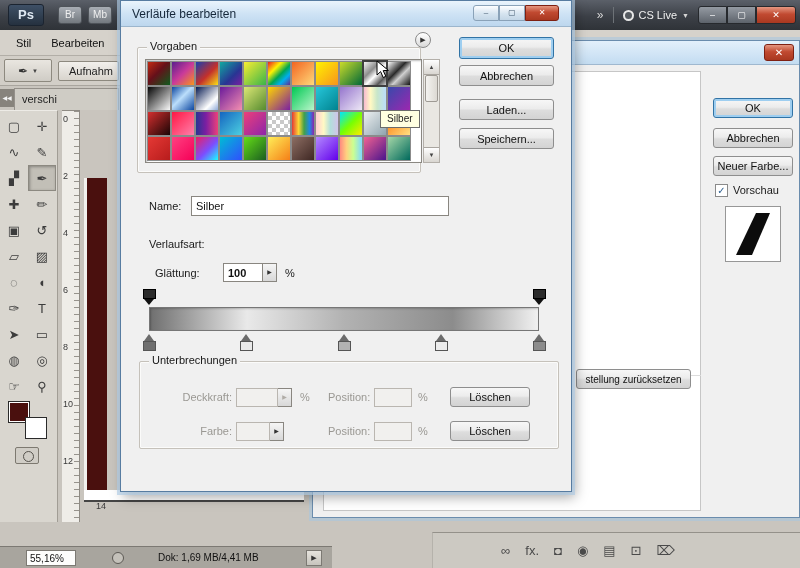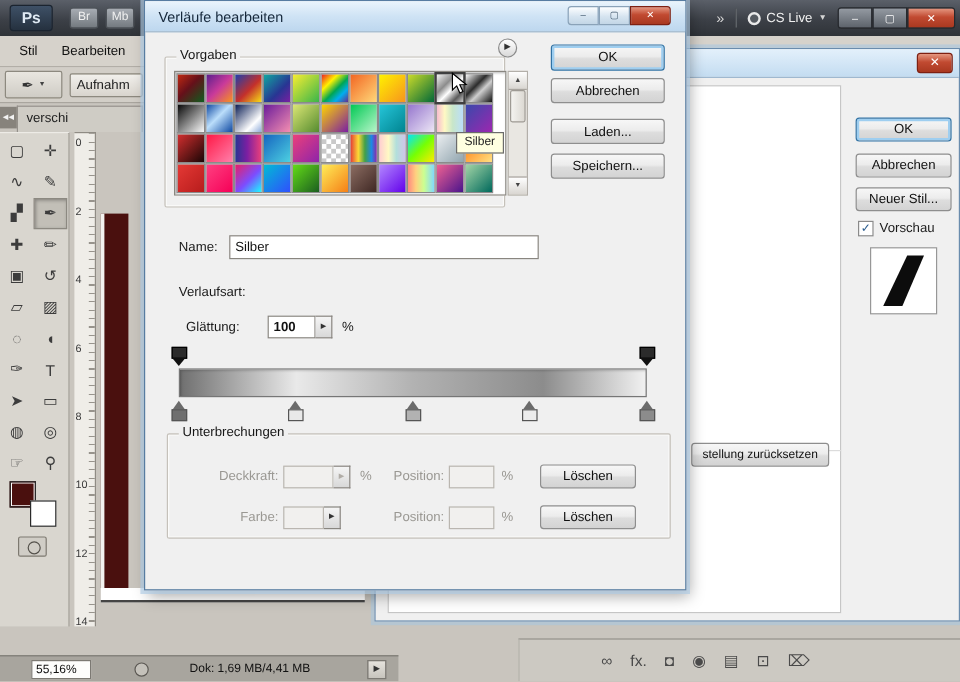--- a/index.html
+++ b/index.html
@@ -20,21 +20,21 @@
 .caret{font-size:7px;color:#d5d5d5}
 .winbtns{display:flex}
 .winbtn{width:29px;height:18px;background:linear-gradient(#949aa2,#5d636b);border:1px solid #26292d;color:#fff;font-size:9px;text-align:center;line-height:16px}
 .winbtn:first-child{border-radius:3px 0 0 3px}
 .winbtn.close{width:40px;background:linear-gradient(#e59781,#c14a31 45%,#a93820);border-radius:0 3px 3px 0}
 .menubar{position:absolute;left:0;top:30px;width:800px;height:26px;background:#d6d2cb;border-bottom:1px solid #b2aea7;display:flex;align-items:center;padding:0 8px;gap:4px}
 .menu-item{padding:4px 8px;color:#111}
 .optionsbar{position:absolute;left:0;top:56px;width:800px;height:30px;background:#d2cec7;border-bottom:1px solid #a9a59e}
 .tool-preset{position:absolute;left:4px;top:3px;width:48px;height:23px;background:linear-gradient(#e9e6e0,#cfccc5);border:1px solid #8d897f;border-radius:2px;display:flex;align-items:center;justify-content:center;gap:4px;font-size:12px;color:#333}
 .tool-preset .caret2{font-size:6px;color:#444}
-.opt-btn{position:absolute;left:58px;top:5px;width:61px;height:20px;background:linear-gradient(#f2f0ec,#d8d4cd);border:1px solid #8d897f;border-radius:2px;font-size:11px;color:#222;text-align:left;padding:3px 5px;white-space:nowrap;overflow:hidden}
+.opt-btn{position:absolute;left:58px;top:5px;width:61px;height:20px;background:linear-gradient(#f2f0ec,#d8d4cd);border:1px solid #8d897f;border-radius:2px;font-size:11px;color:#222;text-align:right;padding:3px 5px;white-space:nowrap;overflow:hidden}
 .doc-tab{position:absolute;left:14px;top:88px;width:105px;height:22px;background:#cfccc5;border:1px solid #94908a;border-bottom:none;color:#222;padding:4px 7px;white-space:nowrap;overflow:hidden}
 .panel-collapse{position:absolute;left:0;top:89px;width:14px;height:18px;background:#87837c;color:#f2f2f2;font-size:6px;text-align:center;line-height:18px}
 
 
 .tools-panel{position:absolute;left:0;top:110px;width:58px;height:412px;background:#d9d6cf;border-right:1px solid #a19d95;border-top:1px solid #edebe6}
 .tool-grid{display:grid;grid-template-columns:28px 28px;padding-top:2px}
 .tool-cell{height:26px;display:flex;align-items:center;justify-content:center;color:#3c3c3c;font-size:13px}
 .tool-cell.selected{background:#c2bfb7;border:1px solid #8c8981;box-shadow:inset 1px 1px 3px rgba(0,0,0,.3)}
 .fg-swatch{position:absolute;left:8px;top:290px;width:22px;height:22px;border:1px solid #2a2a2a;box-shadow:0 0 0 1px #fff inset}
 .bg-swatch{position:absolute;left:25px;top:306px;width:22px;height:22px;border:1px solid #2a2a2a;box-shadow:0 0 0 1px #fff inset;background:#fff}
@@ -234,21 +234,21 @@
   </div>
 
   <div class="ruler" id="ruler">
       <span class="ruler-num" style="top: 3px;">0</span>
       <span class="ruler-num" style="top: 60px;">2</span>
       <span class="ruler-num" style="top: 117px;">4</span>
       <span class="ruler-num" style="top: 174px;">6</span>
       <span class="ruler-num" style="top: 231px;">8</span>
       <span class="ruler-num" style="top: 288px;">10</span>
       <span class="ruler-num" style="top: 345px;">12</span>
-      <span class="ruler-num" style="top: 402px;">14</span>
+      <span class="ruler-num" style="top: 390px; padding-left: 33px;">14</span>
     </div>
 
   <div class="canvas-red"></div>
   <div class="canvas-strip"></div>
 
   <div class="status-bar">
     <div class="zoom-field">55,16%</div>
     <div class="status-dot"></div>
     <div class="doc-info">Dok: 1,69 MB/4,41 MB</div>
     <div class="status-expand">▶</div>
@@ -265,21 +265,21 @@
     </div>
 
   <div class="style-dialog">
     <div class="sd-titlebar"></div>
     <div class="sd-close">✕</div>
     <div class="sd-content">
       <div class="sd-line"></div>
     </div>
     <div class="btn sd-btn focused" style="top:57px">OK</div>
     <div class="btn sd-btn" style="top:87px">Abbrechen</div>
-    <div class="btn sd-btn" style="top:115px">Neuer Stil...</div>
+    <div class="btn sd-btn" style="top:115px">Neuer Farbe...</div>
     <div class="sd-check">✓</div>
     <div class="sd-check-label">Vorschau</div>
     <div class="sd-thumb">
       <svg width="54" height="54" viewBox="0 0 54 54">
         <polygon points="10,48 30,6 44,6 26,48" fill="#0c0c0c"></polygon>
       </svg>
     </div>
     <div class="btn sd-reset" style="font-size:10px">stellung zurücksetzen</div>
   </div>
 

